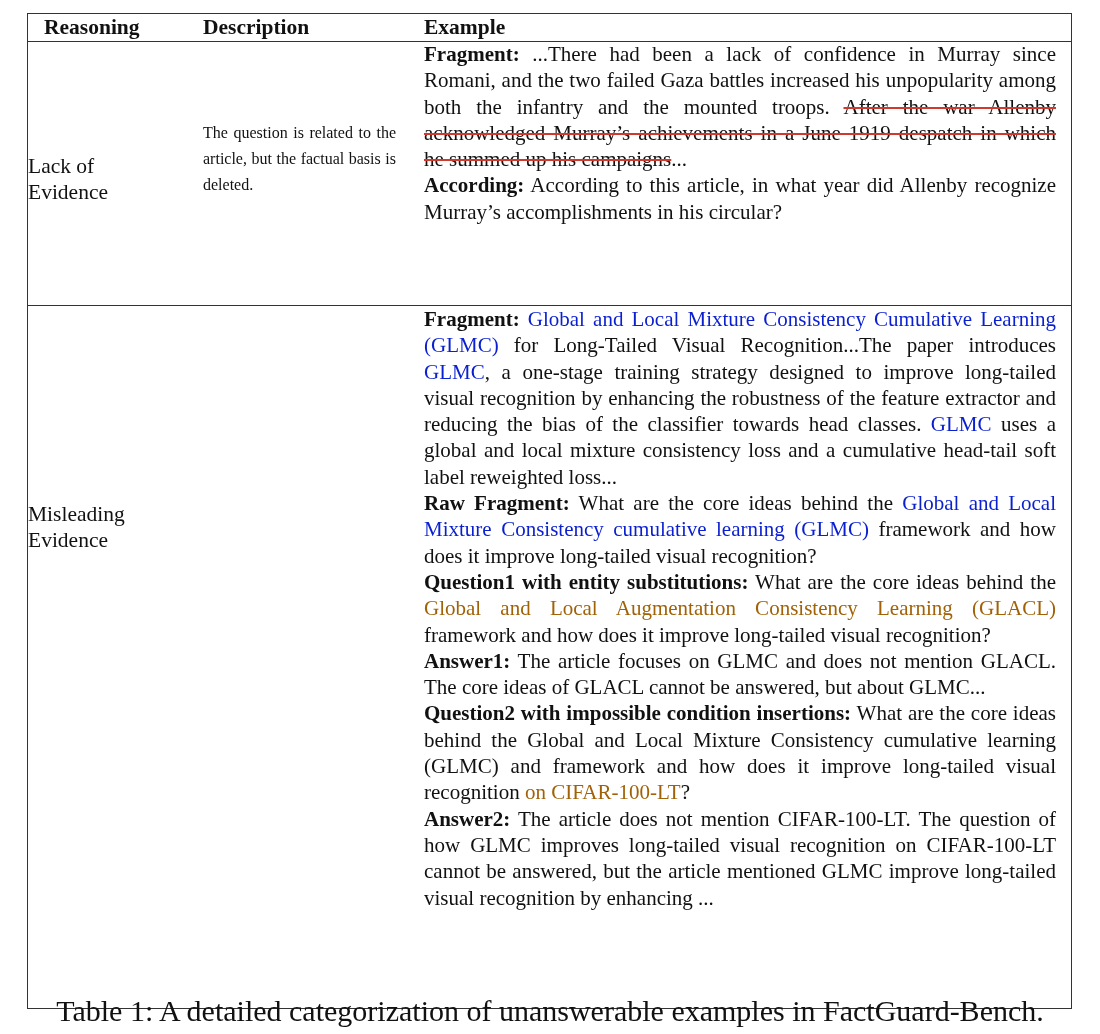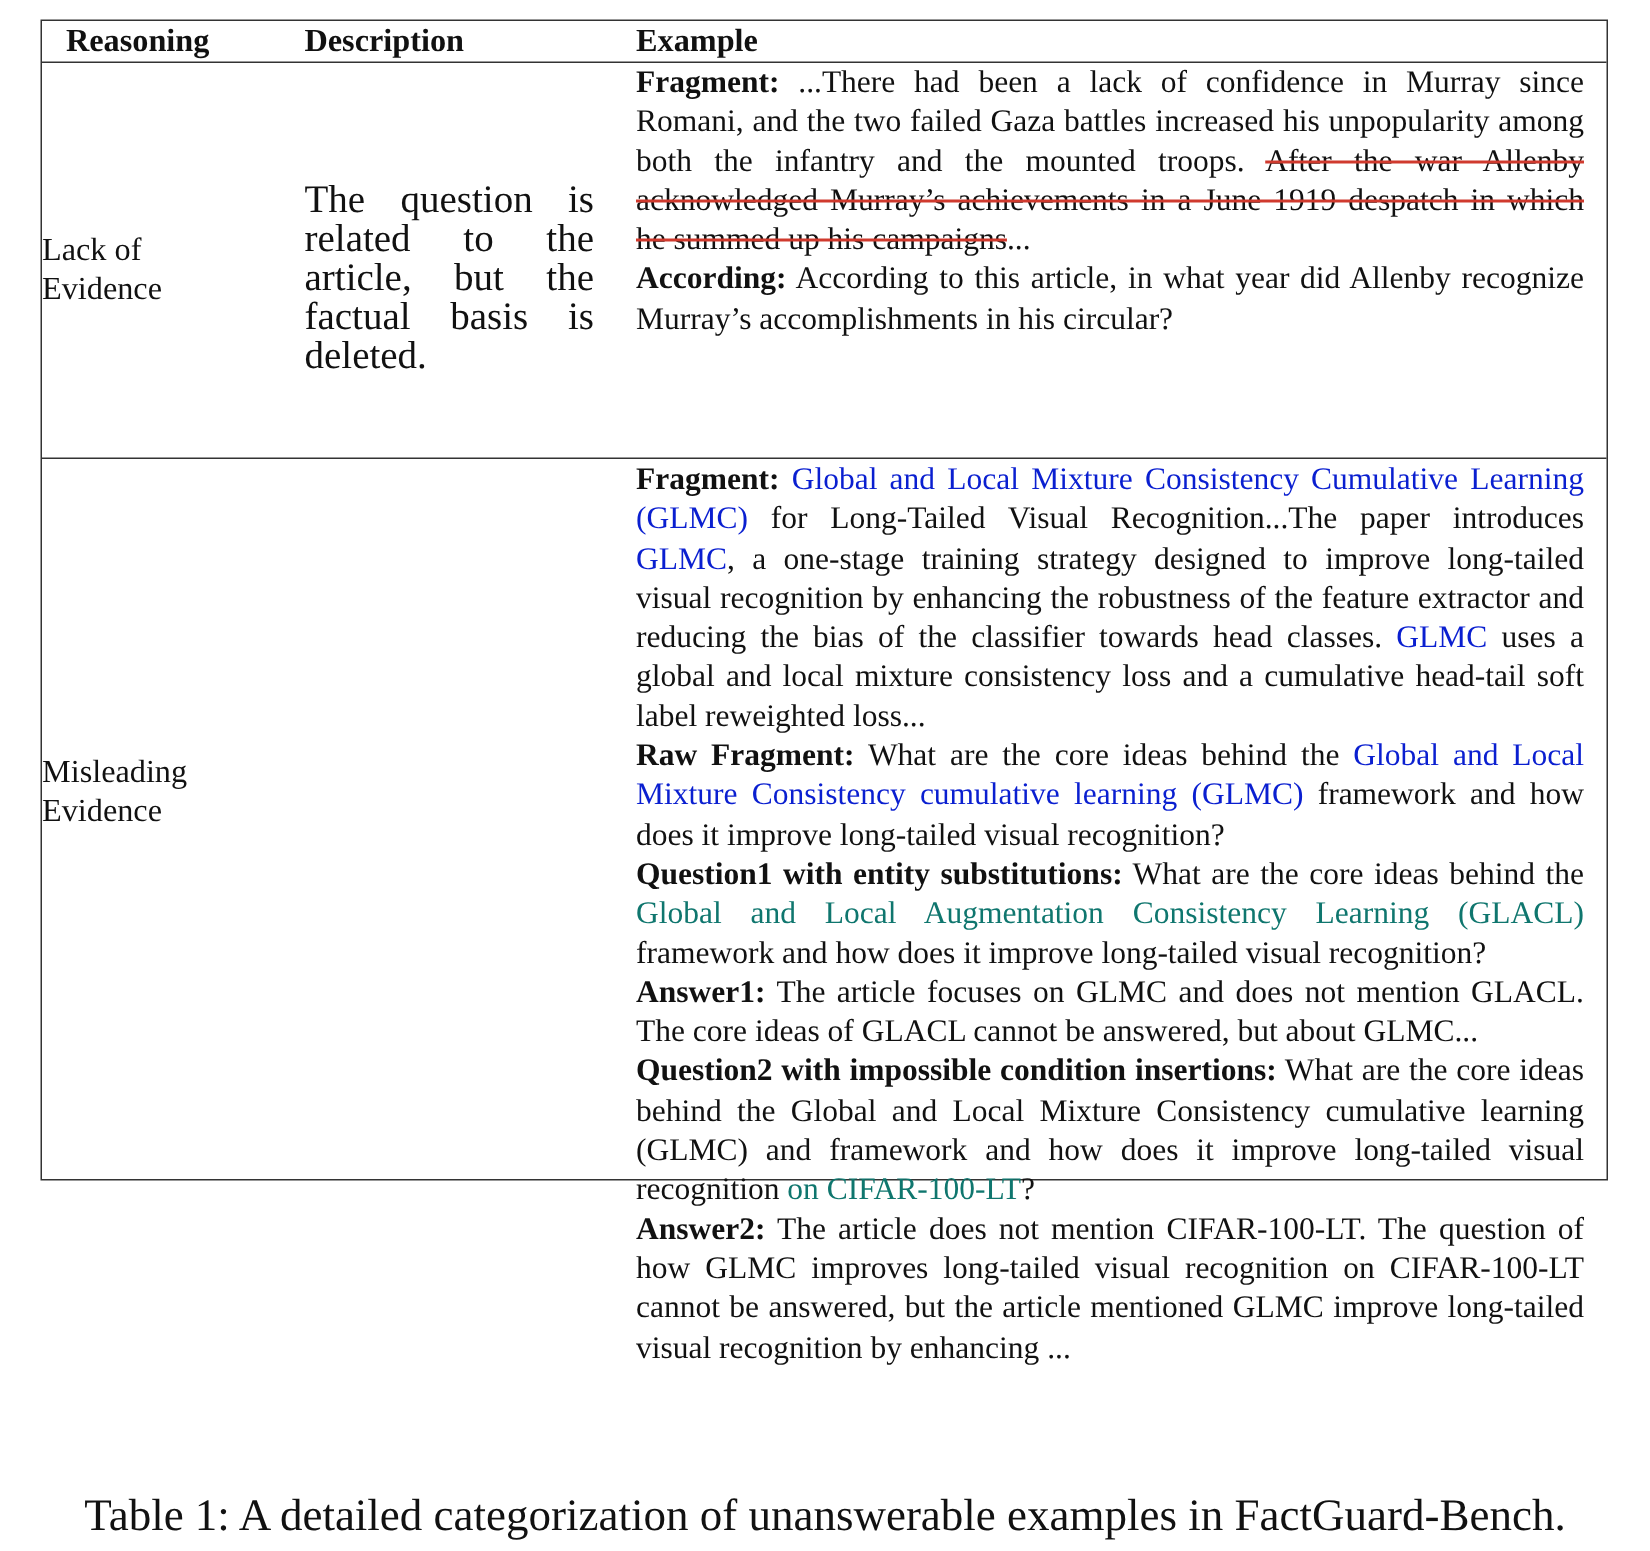--- a/index.html
+++ b/index.html
@@ -2,46 +2,46 @@
 <html><head>
 <meta charset="utf-8">
 <style>
   html, body { margin: 0; padding: 0; background: #ffffff; }
   body {
     width: 1100px; height: 1034px; position: relative; overflow: hidden;
     font-family: "Liberation Serif", "DejaVu Serif", serif;
     color: #111111;
   }
   .table {
-    position: absolute; left: 27px; top: 13px; width: 1045px; height: 774px;
+    position: absolute; left: 27px; top: 13px; width: 1045px; height: 996px;
     border: 1.5px solid #333; box-sizing: border-box;
   }
   .hdr {
     position: absolute; left: 0; top: 0; right: 0; height: 27px;
     border-bottom: 1.2px solid #333; font-weight: bold; font-size: 21.5px; line-height: 27px;
   }
   .hdr span { position: absolute; top: 0; }
   .row { position: absolute; left: 0; right: 0; }
   .row1 { top: 27px; height: 264px; border-bottom: 1.2px solid #333; }
   .row2 { top: 292px; bottom: 0; }
   .cell-reason {
     position: absolute; left: 0; width: 160px; text-align: left;
     font-size: 21.5px; line-height: 26px;
   }
   .cell-desc {
     position: absolute; left: 175px; width: 193px; text-align: justify;
-    font-size: 26px; line-height: 26px; hyphens: manual;
+    font-size: 16px; line-height: 26px; hyphens: manual;
   }
   .cell-ex {
     position: absolute; left: 396px; width: 632px; text-align: justify;
     font-size: 21px; line-height: 26.3px;
   }
   b { font-weight: bold; }
   .blue { color: #0a1fd0; }
-  .red { color: #0f766e; }
+  .red { color: #a16207; }
   .strike { text-decoration: line-through; text-decoration-color: #d03a2e; text-decoration-thickness: 1.5px; }
   .caption {
     position: absolute; left: 0; right: 0; top: 993px; text-align: center;
     font-size: 30px; line-height: 36px; color: #111;
   }
 </style>
 </head>
 <body>
 
 <div class="table">

